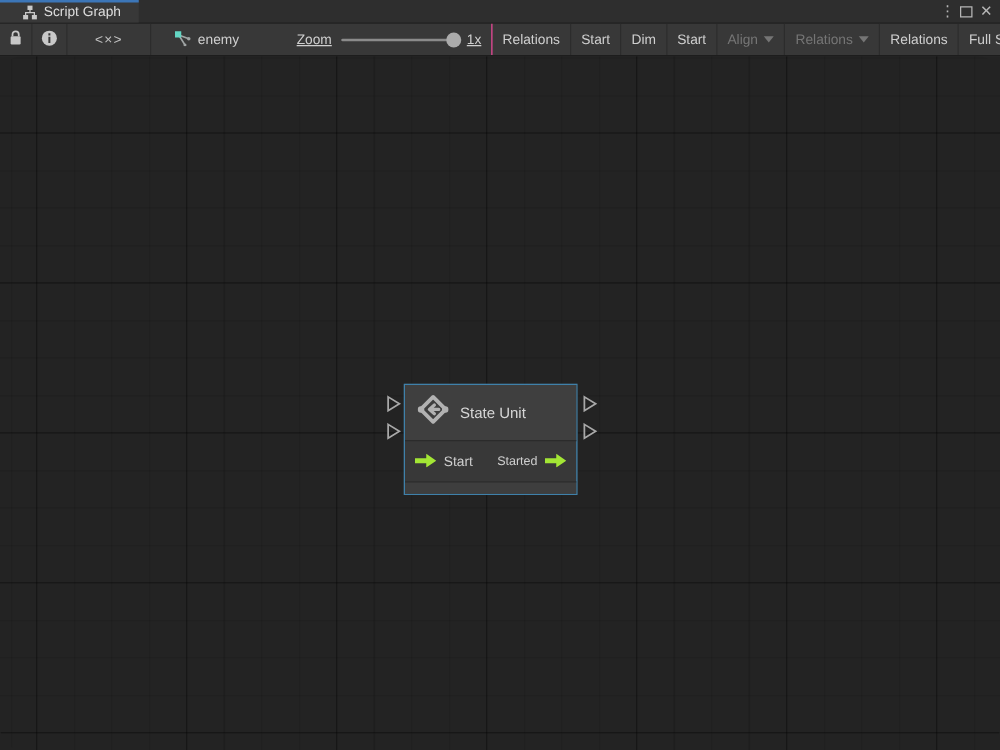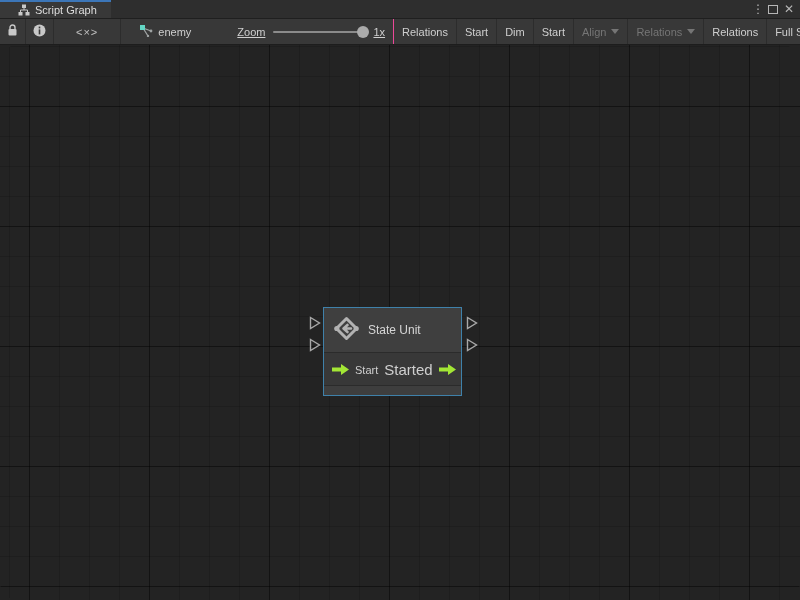--- a/index.html
+++ b/index.html
@@ -52,21 +52,21 @@
 
   
   .node { position:absolute; left:323px; top:262px; width:139px;
     background:#383838; border:1px solid #3f81aa; }
   .node-header { height:45px; background:#3f3f3f; display:flex; align-items:center;
     gap:9px; padding:0 10px; border-bottom:1px solid #2b2b2b; }
   .node-title { color:#d6d6d6; font-size:12px; }
   .node-body { padding:6px 0 5px 0; }
   .port-row { height:21px; display:flex; align-items:center; padding:0 8px; gap:6px; }
   .port-label-in { color:#cfcfcf; font-size:11px; }
-  .port-label-out { color:#cfcfcf; font-size:15px; margin-left:auto;text-align:center; }
+  .port-label-out { color:#cfcfcf; font-size:10px; margin-left:auto;text-align:center; }
   .node-footer { height:10px; background:#3e3e3e; border-top:1px solid #2b2b2b; }
   .arrow-svg { display:block; flex:0 0 auto; }
   .ext-port { position:absolute; width:12px; height:14px; }
   .ext-port svg { display:block; }
 </style>
 </head>
 <body>
 
 <div class="window">
 

